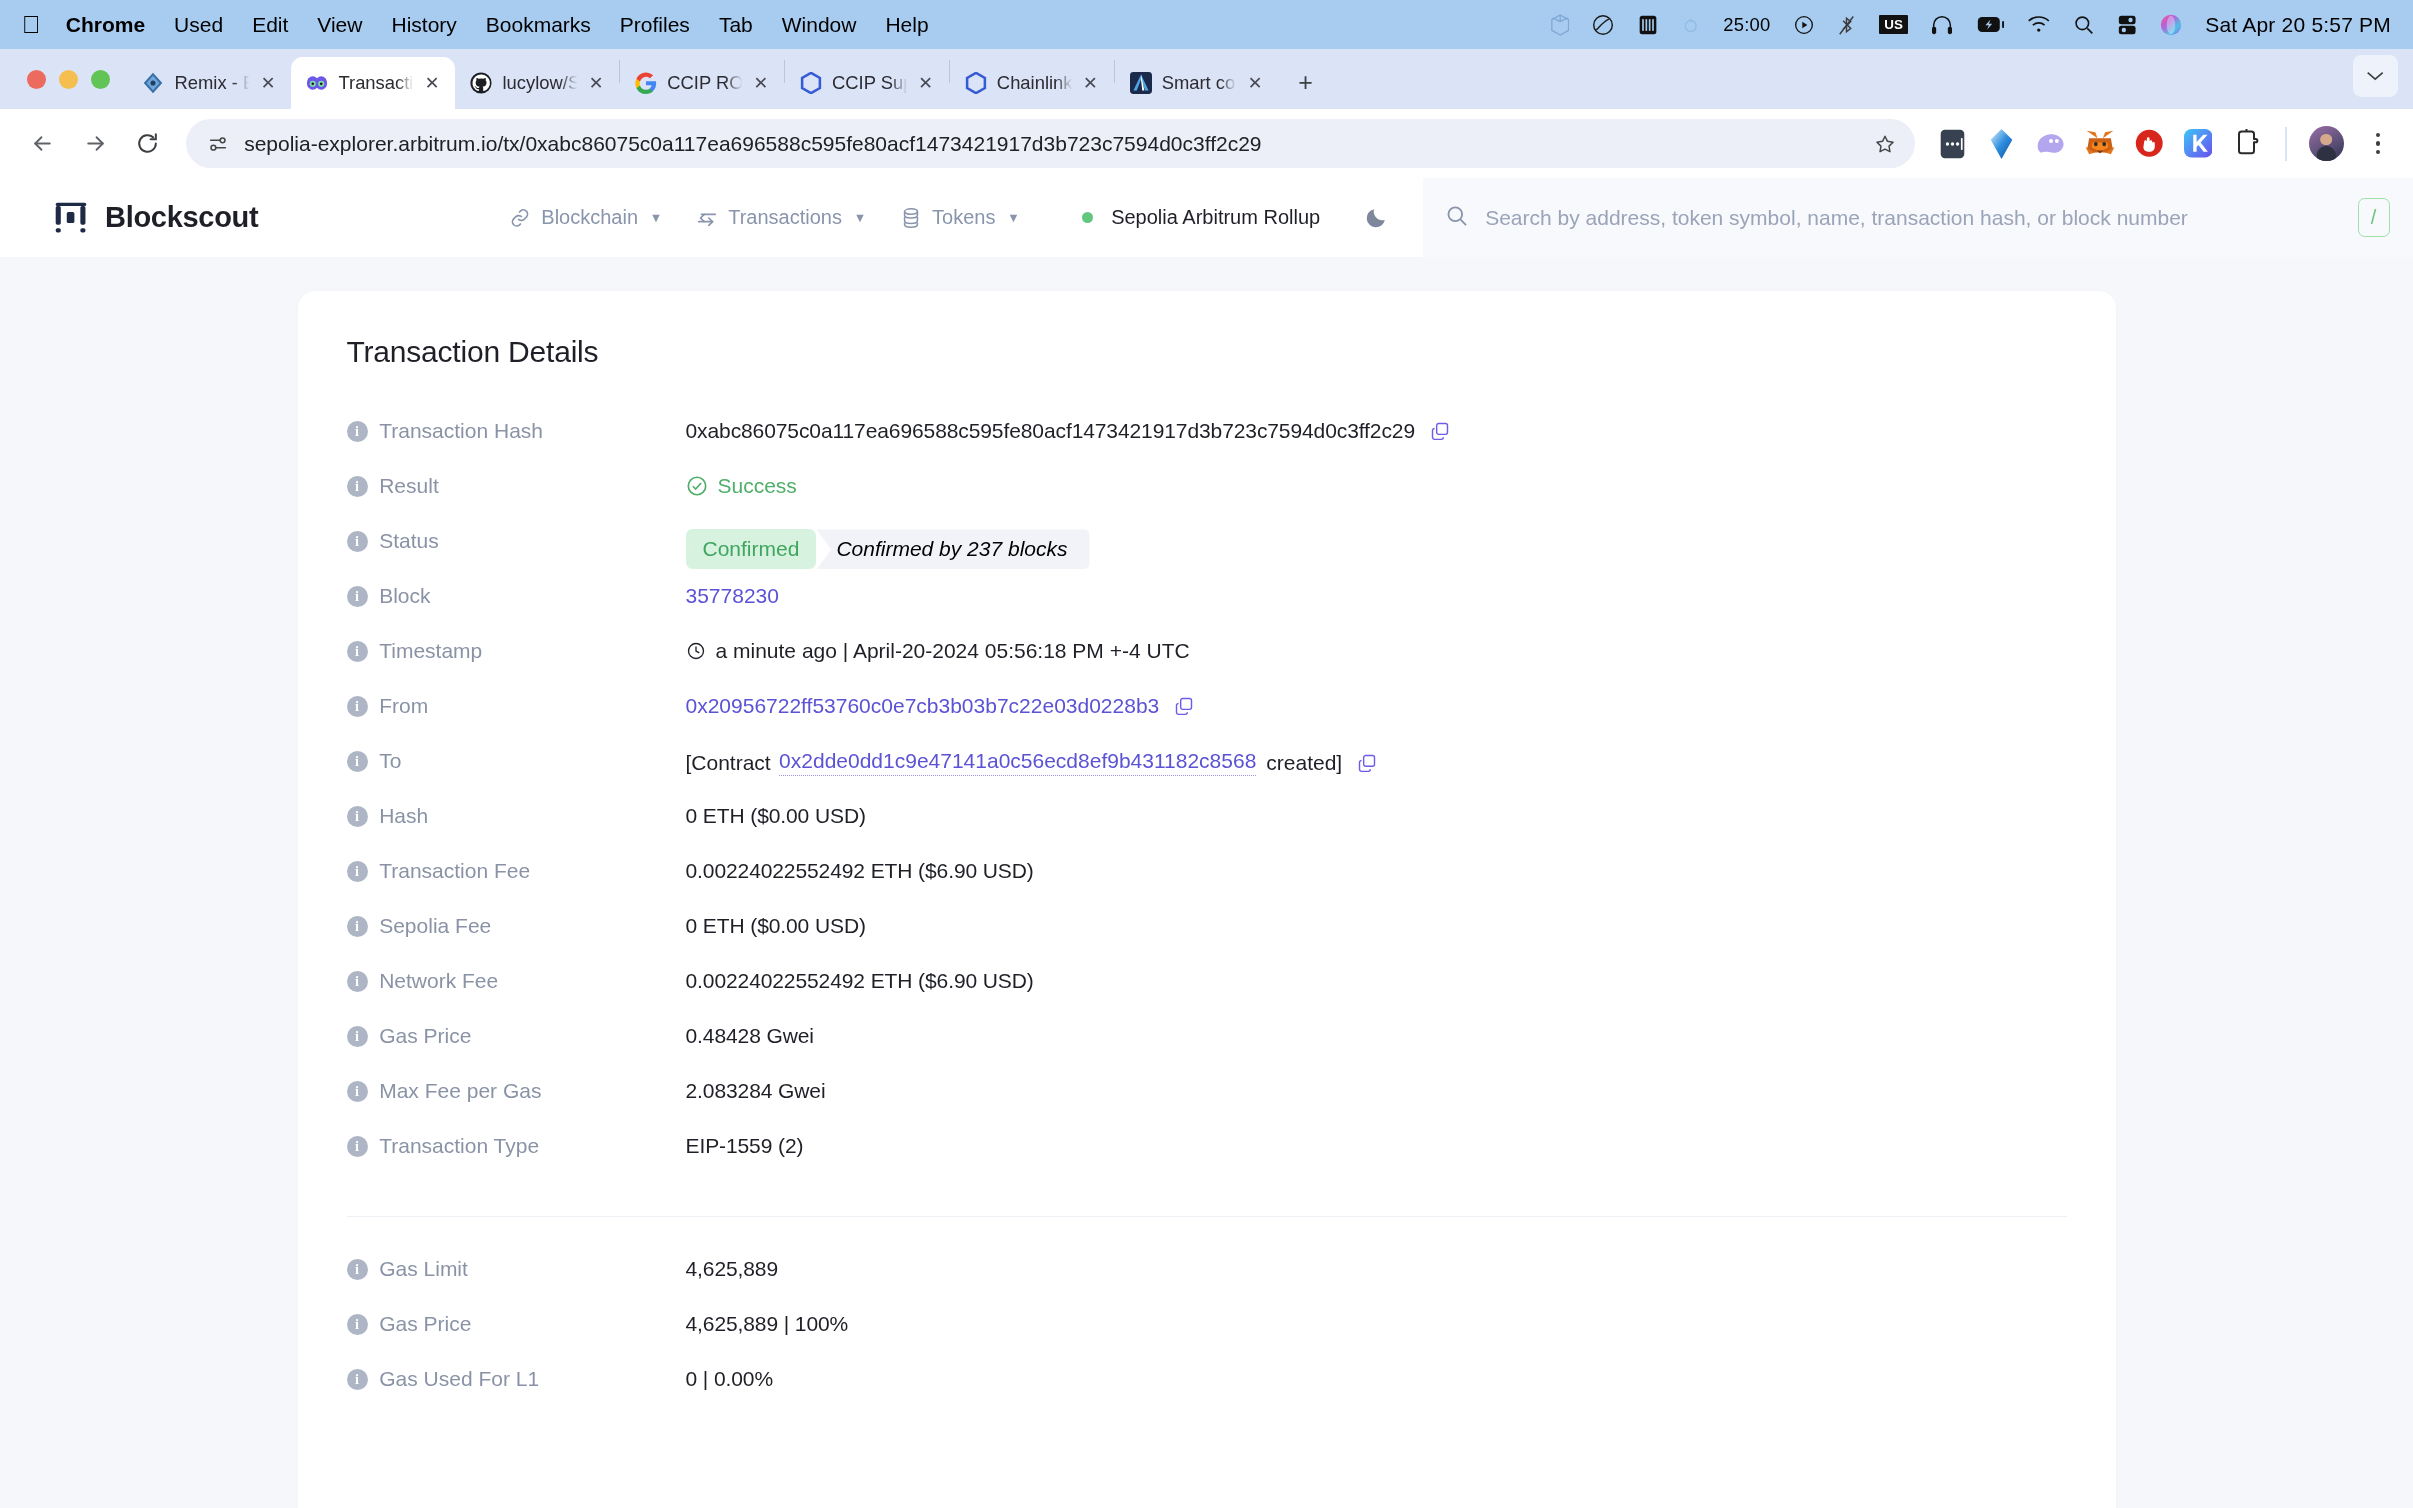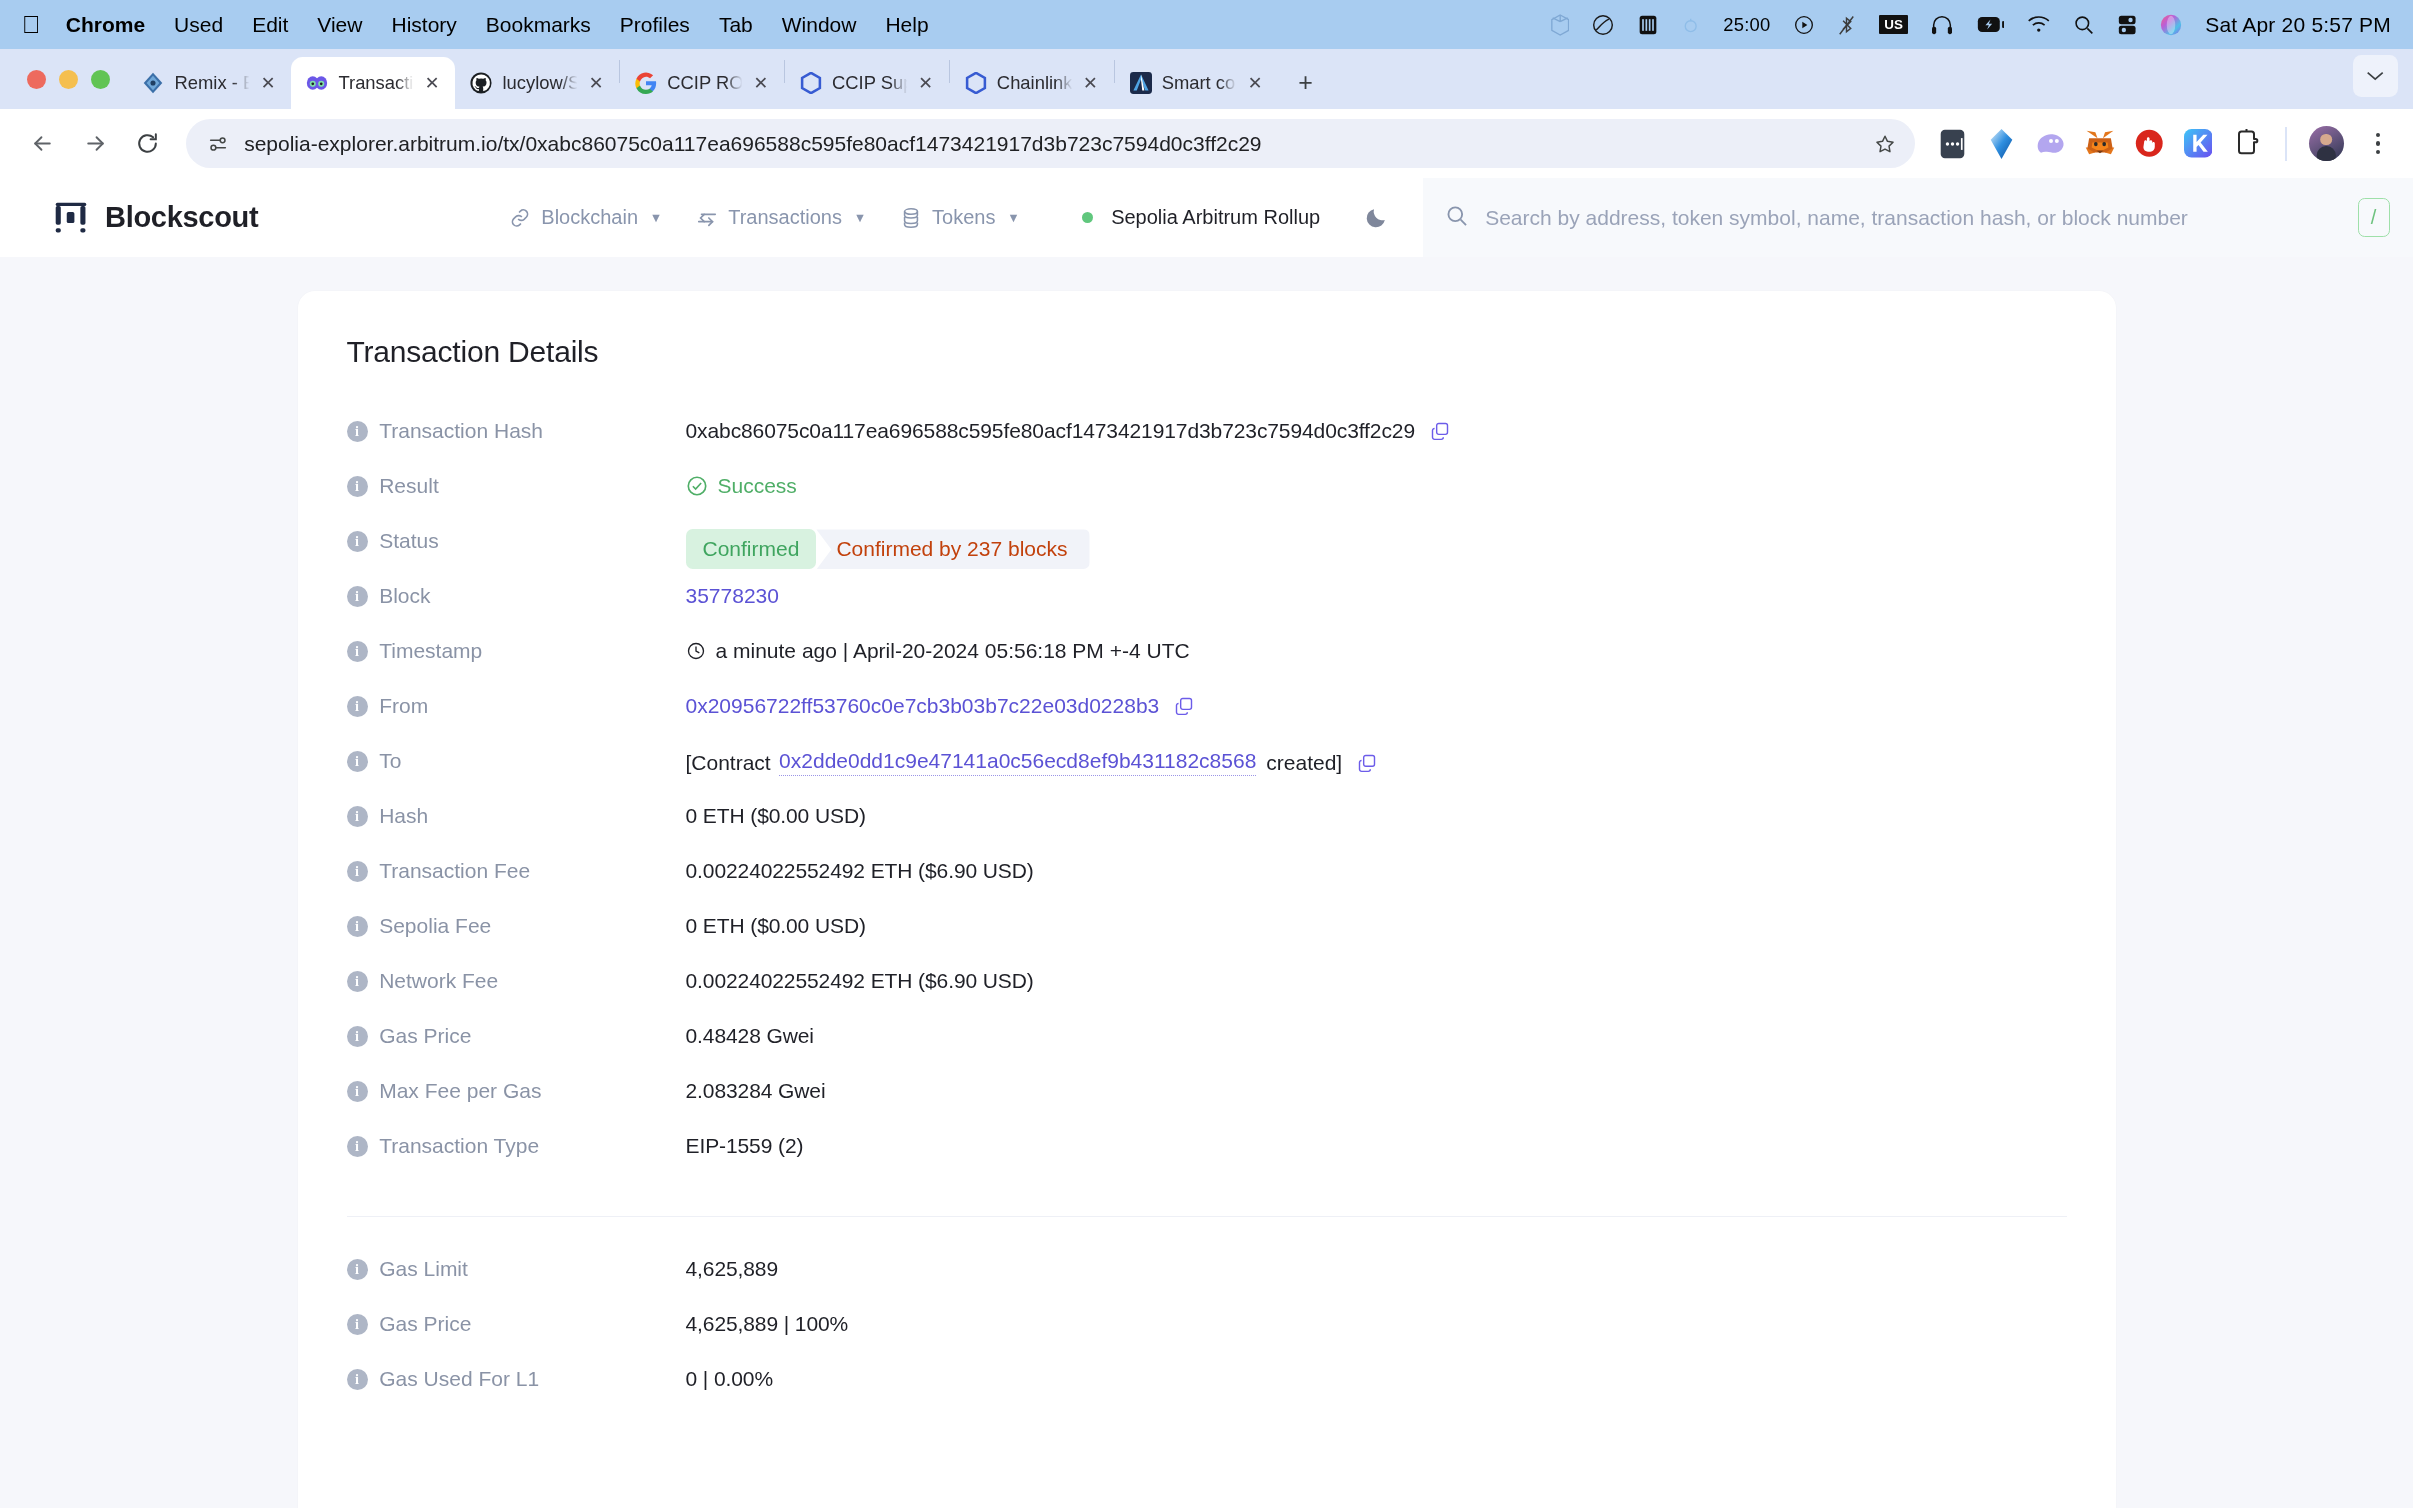--- a/index.html
+++ b/index.html
@@ -212,25 +212,26 @@
   .copy-ico { margin-left: 15px; display: inline-flex; color: #6c5ce9; }
   .link { color: #5b52d5; text-decoration: none; }
   .link-dotted { color: #5b52d5; text-decoration: none; border-bottom: 1.7px dotted #9b95e6; padding-bottom: 1.7px; }
   .ok-badge { display: inline-flex; align-items: center; gap: 10px; color: #4fae67; font-size: 21px; }
   .status-wrap { display: inline-flex; align-items: stretch; height: 40px; }
   .chip-confirmed {
     background: #d8f2e0; color: #3fa55f; font-size: 21px;
     display: flex; align-items: center; padding: 0 17px; border-radius: 6.7px;
   }
   .chip-blocks {
-    background: #f1f3f9; color: #c2410c; font-size: 21px;
+    background: #f1f3f9; color: #000000; font-size: 21px;
     display: flex; align-items: center; padding: 0 22px 0 35px;
     margin-left: -15px;
     clip-path: polygon(15px 0, 100% 0, 100% 100%, 15px 100%, 30px 50%);
     border-radius: 0 6.7px 6.7px 0;
+    font-style: italic;
   }
   .ts-clock { margin-right: 10px; display:inline-flex; color:#1f2027; }
   .divider { height: 0.8px; background: #eef0f6; margin: 30px 0 0 0; }
   .spacer-lg { height: 37px; }
 </style>
 </head>
 <body>
 
 <div class="menubar">
   <div class="apple-logo"></div>

